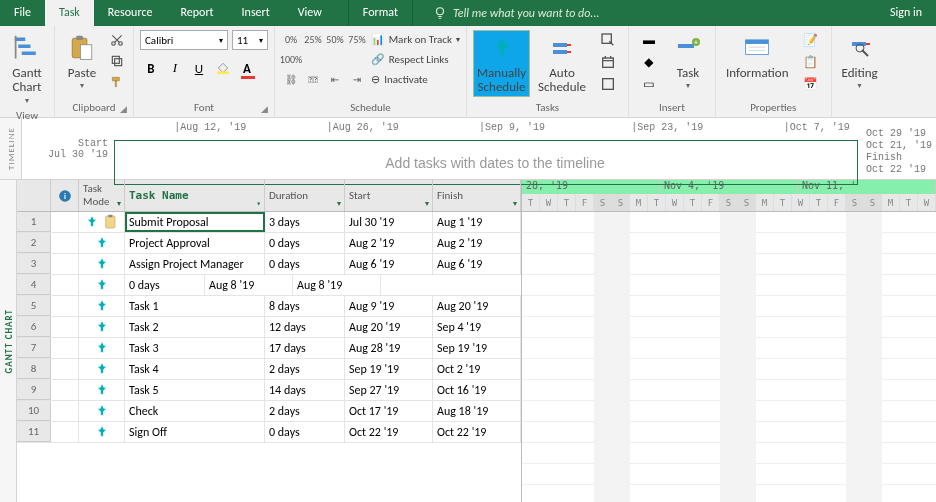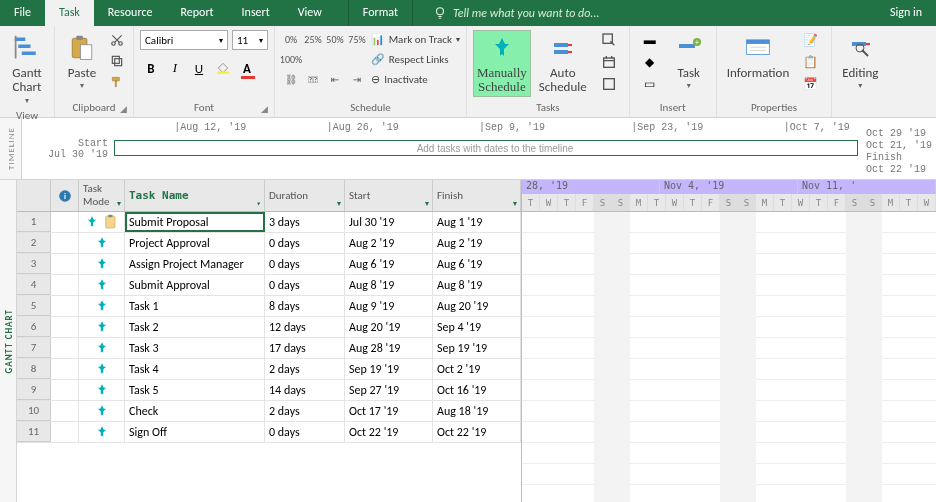--- a/index.html
+++ b/index.html
@@ -19,21 +19,21 @@
   .ribbon { display: flex; height: 92px; border-bottom: 1px solid #d4d4d4; background: #f1f1f1; }
   .group { display: flex; flex-direction: column; border-right: 1px solid #e0e0e0; padding: 4px 6px 0 6px; }
   .group-body { flex: 1; display: flex; align-items: flex-start; gap: 4px; }
   .group-label { text-align: center; font-size: 11px; color: #666; padding: 2px 0 3px; position: relative; }
   .group-label .launcher { position: absolute; right: 0; bottom: 3px; font-size: 9px; color: #888; }
   
   .big-btn { display: flex; flex-direction: column; align-items: center; justify-content: flex-start; padding: 2px 4px; min-width: 42px; cursor:pointer; }
   .big-btn .icon { width: 32px; height: 32px; display:flex; align-items:center; justify-content:center; }
   .big-btn .lbl { font-size: 13px; text-align: center; line-height: 1.1; margin-top: 2px; color:#444;}
   .big-btn .caret { font-size: 8px; color:#666; }
-  .big-btn.selected { background:#86efac; border:1px solid #9fbfa0; padding:1px 3px;font-family:Liberation Serif, serif;}
+  .big-btn.selected { background:#0ea5e9; border:1px solid #9fbfa0; padding:1px 3px;}
   
   .small-col { display:flex; flex-direction:column; gap:1px; }
   .sm { width:20px; height:20px; display:flex; align-items:center; justify-content:center; cursor:pointer; font-size:12px; color:#444;}
   .font-row { display:flex; gap:4px; margin-bottom:4px;}
   .font-name { width:88px; height:20px; border:1px solid #aaa; background:#fff; padding:1px 4px; font-size:11px; display:flex;align-items:center; justify-content:space-between;}
   .font-size { width:36px; height:20px; border:1px solid #aaa; background:#fff; padding:1px 4px; font-size:11px; display:flex;align-items:center; justify-content:space-between;}
   .font-btns { display:flex; gap:2px; }
   .fbtn { width:22px; height:20px; display:flex; align-items:center; justify-content:center; cursor:pointer; font-size:13px;}
   .sched-list { display:flex; flex-direction:column; gap:2px; font-size:11px; color:#444;}
   .sched-list div { display:flex; align-items:center; gap:4px; cursor:pointer; height:18px;}
@@ -42,21 +42,21 @@
   .tasks-mini {display:flex; flex-direction:column; gap:2px;}
   .tasks-mini div{width:28px;height:20px;display:flex;align-items:center;justify-content:center;cursor:pointer;}
 
   
   .timeline-wrap { display:flex; height:62px; border-bottom:1px solid #d4d4d4;}
   .side-label { width:22px; background:#f6f6f6; display:flex; align-items:center; justify-content:center; border-right:1px solid #d4d4d4;}
   .side-label span{ writing-mode: vertical-rl; transform: rotate(180deg); font-size:9px; color:#888; letter-spacing:1px;}
   .timeline-body { flex:1; position:relative; font-family: "Consolas","Courier New",monospace; font-size:10px; color:#777;}
   .tl-dates { position:absolute; top:4px; left:0; right:0; display:flex; }
   .tl-dates span{ flex:1; }
-  .tl-box { position:absolute; left:92px; right:78px; top:22px; height:16px; border:1px solid #217346; display:flex; align-items:center; justify-content:center; color:#999; font-size:10px; font-family:"Segoe UI",Arial;padding-left:18px;}
+  .tl-box { position:absolute; left:92px; right:78px; top:22px; height:45px; border:1px solid #217346; display:flex; align-items:center; justify-content:center; color:#999; font-size:14px; font-family:"Segoe UI",Arial;padding-left:18px;}
   .tl-start { position:absolute; left:6px; top:20px; text-align:right; width:80px;}
   .tl-end { position:absolute; right:4px; top:10px; text-align:left; line-height:1.2;}
 
   
   .main { display:flex; height: calc(502px - 26px - 92px - 62px); }
   .side-label2 { width:22px; background:#f6f6f6; display:flex; align-items:center; justify-content:center; border-right:1px solid #d4d4d4;}
   .side-label2 span{ writing-mode: vertical-rl; transform: rotate(180deg); font-size:9px; color:#217346; font-weight:bold; letter-spacing:1px;}
   .grid-left { width: 528px; display:flex; flex-direction:column;}
   .grid-right { flex:1; display:flex; flex-direction:column; border-left:1px solid #bbb;}
   
@@ -75,21 +75,21 @@
   .cell { border-right:1px solid #e4e4e4; display:flex; align-items:center; padding:0 4px; overflow:hidden; white-space:nowrap;}
   .cell.num{width:34px; justify-content:center; background:#e8e8e8; color:#666; font-size:11px; border-right:1px solid #ccc; border-bottom:1px solid #ccc;}
   .cell.info{width:28px; justify-content:center;}
   .cell.mode{width:46px; justify-content:center;}
   .cell.name{width:140px;}
   .cell.dur{width:80px;}
   .cell.start{width:88px;}
   .cell.finish{width:88px;}
   .cell.selected{border:2px solid #217346; padding:0 2px;}
   
-  .gantt-top{display:flex; height:14px; background:#c4b5fd; font-size:10px; color:#666; font-family:"Consolas",monospace;}
+  .gantt-top{display:flex; height:14px; background:#86efac; font-size:10px; color:#666; font-family:"Consolas",monospace;}
   .gantt-top span{flex:1; border-right:1px solid #ccc; padding-left:4px;}
   .gantt-days{display:flex; height:18px; background:#e8e8e8; border-bottom:1px solid #bbb; font-size:9px; color:#888; font-family:"Consolas",monospace;}
   .gantt-days span{width:18px; text-align:center; border-right:1px solid #ddd; line-height:18px;}
   .gantt-days span.wk{background:#ddd;}
   .gantt-body{flex:1; position:relative; background:repeating-linear-gradient(to bottom, transparent 0, transparent 20px, #eee 20px, #eee 21px);}
   .gantt-body .weekend{position:absolute; top:0; bottom:0; background:#f3f3f3;}
   
   svg{display:block;}
   .pin-icon{ color:#00b0b9;}
 </style>
@@ -460,21 +460,20 @@
         <div class="data-row">
           <div class="cell num">4</div>
           <div class="cell info"></div>
           <div class="cell mode">
             <span class="pin-icon">
               <svg width="14" height="14" viewBox="0 0 24 24" fill="#00b0b9">
                 <path d="M12 2l3 6h4l-5 5v7l-2-2-2 2v-7L5 8h4z"></path>
               </svg>
             </span>
           </div>
-          <div class="cell name">Submit Approval</div>
           <div class="cell dur">0 days</div>
           <div class="cell start">Aug 8 '19</div>
           <div class="cell finish">Aug 8 '19</div>
         </div>
         <div class="data-row">
           <div class="cell num">5</div>
           <div class="cell info"></div>
           <div class="cell mode">
             <span class="pin-icon">
               <svg width="14" height="14" viewBox="0 0 24 24" fill="#00b0b9">

